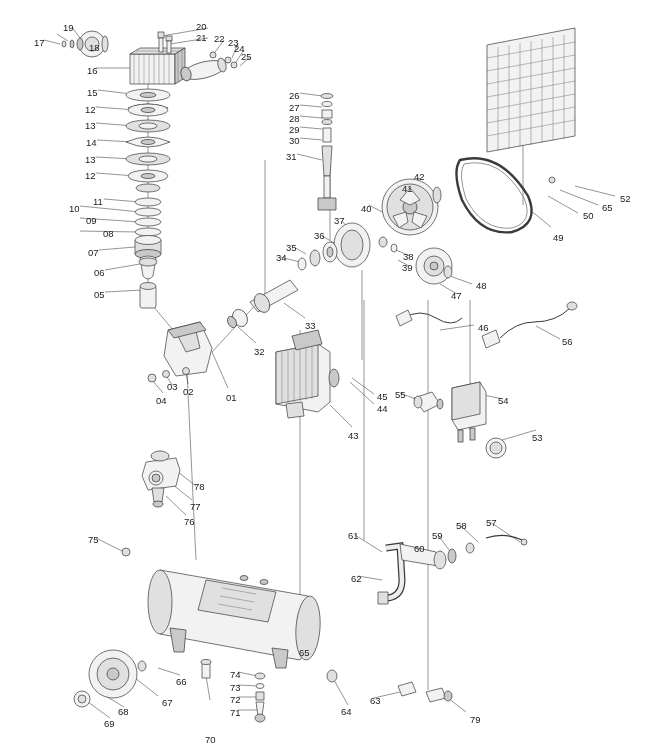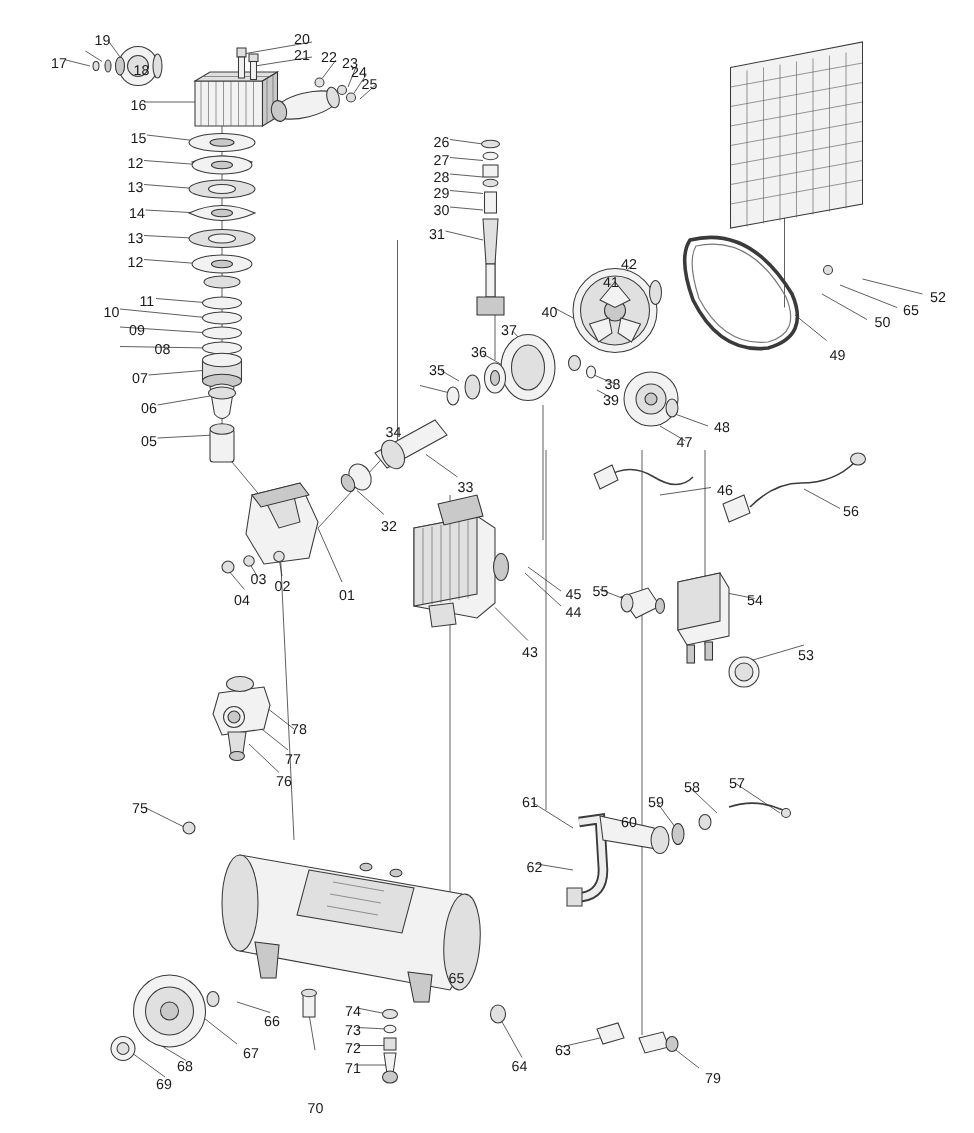--- a/index.html
+++ b/index.html
@@ -465,21 +465,21 @@
   <div class="callout" style="left:620px; top:194px;">52</div>
   <div class="callout" style="left:602px; top:203px;">65</div>
   <div class="callout" style="left:583px; top:211px;">50</div>
   <div class="callout" style="left:553px; top:233px;">49</div>
   <div class="callout" style="left:414px; top:172px;">42</div>
   <div class="callout" style="left:402px; top:184px;">41</div>
   <div class="callout" style="left:361px; top:204px;">40</div>
   <div class="callout" style="left:334px; top:216px;">37</div>
   <div class="callout" style="left:314px; top:231px;">36</div>
   <div class="callout" style="left:286px; top:243px;">35</div>
-  <div class="callout" style="left:257px; top:253px;margin-top:31px;">34</div>
+  <div class="callout" style="left:276px; top:253px;">34</div>
   <div class="callout" style="left:403px; top:252px;">38</div>
   <div class="callout" style="left:402px; top:263px;">39</div>
   <div class="callout" style="left:476px; top:281px;">48</div>
   <div class="callout" style="left:451px; top:291px;">47</div>
   <div class="callout" style="left:305px; top:321px;">33</div>
   <div class="callout" style="left:254px; top:347px;">32</div>
   <div class="callout" style="left:478px; top:323px;">46</div>
   <div class="callout" style="left:562px; top:337px;">56</div>
   <div class="callout" style="left:156px; top:396px;">04</div>
   <div class="callout" style="left:167px; top:382px;">03</div>

